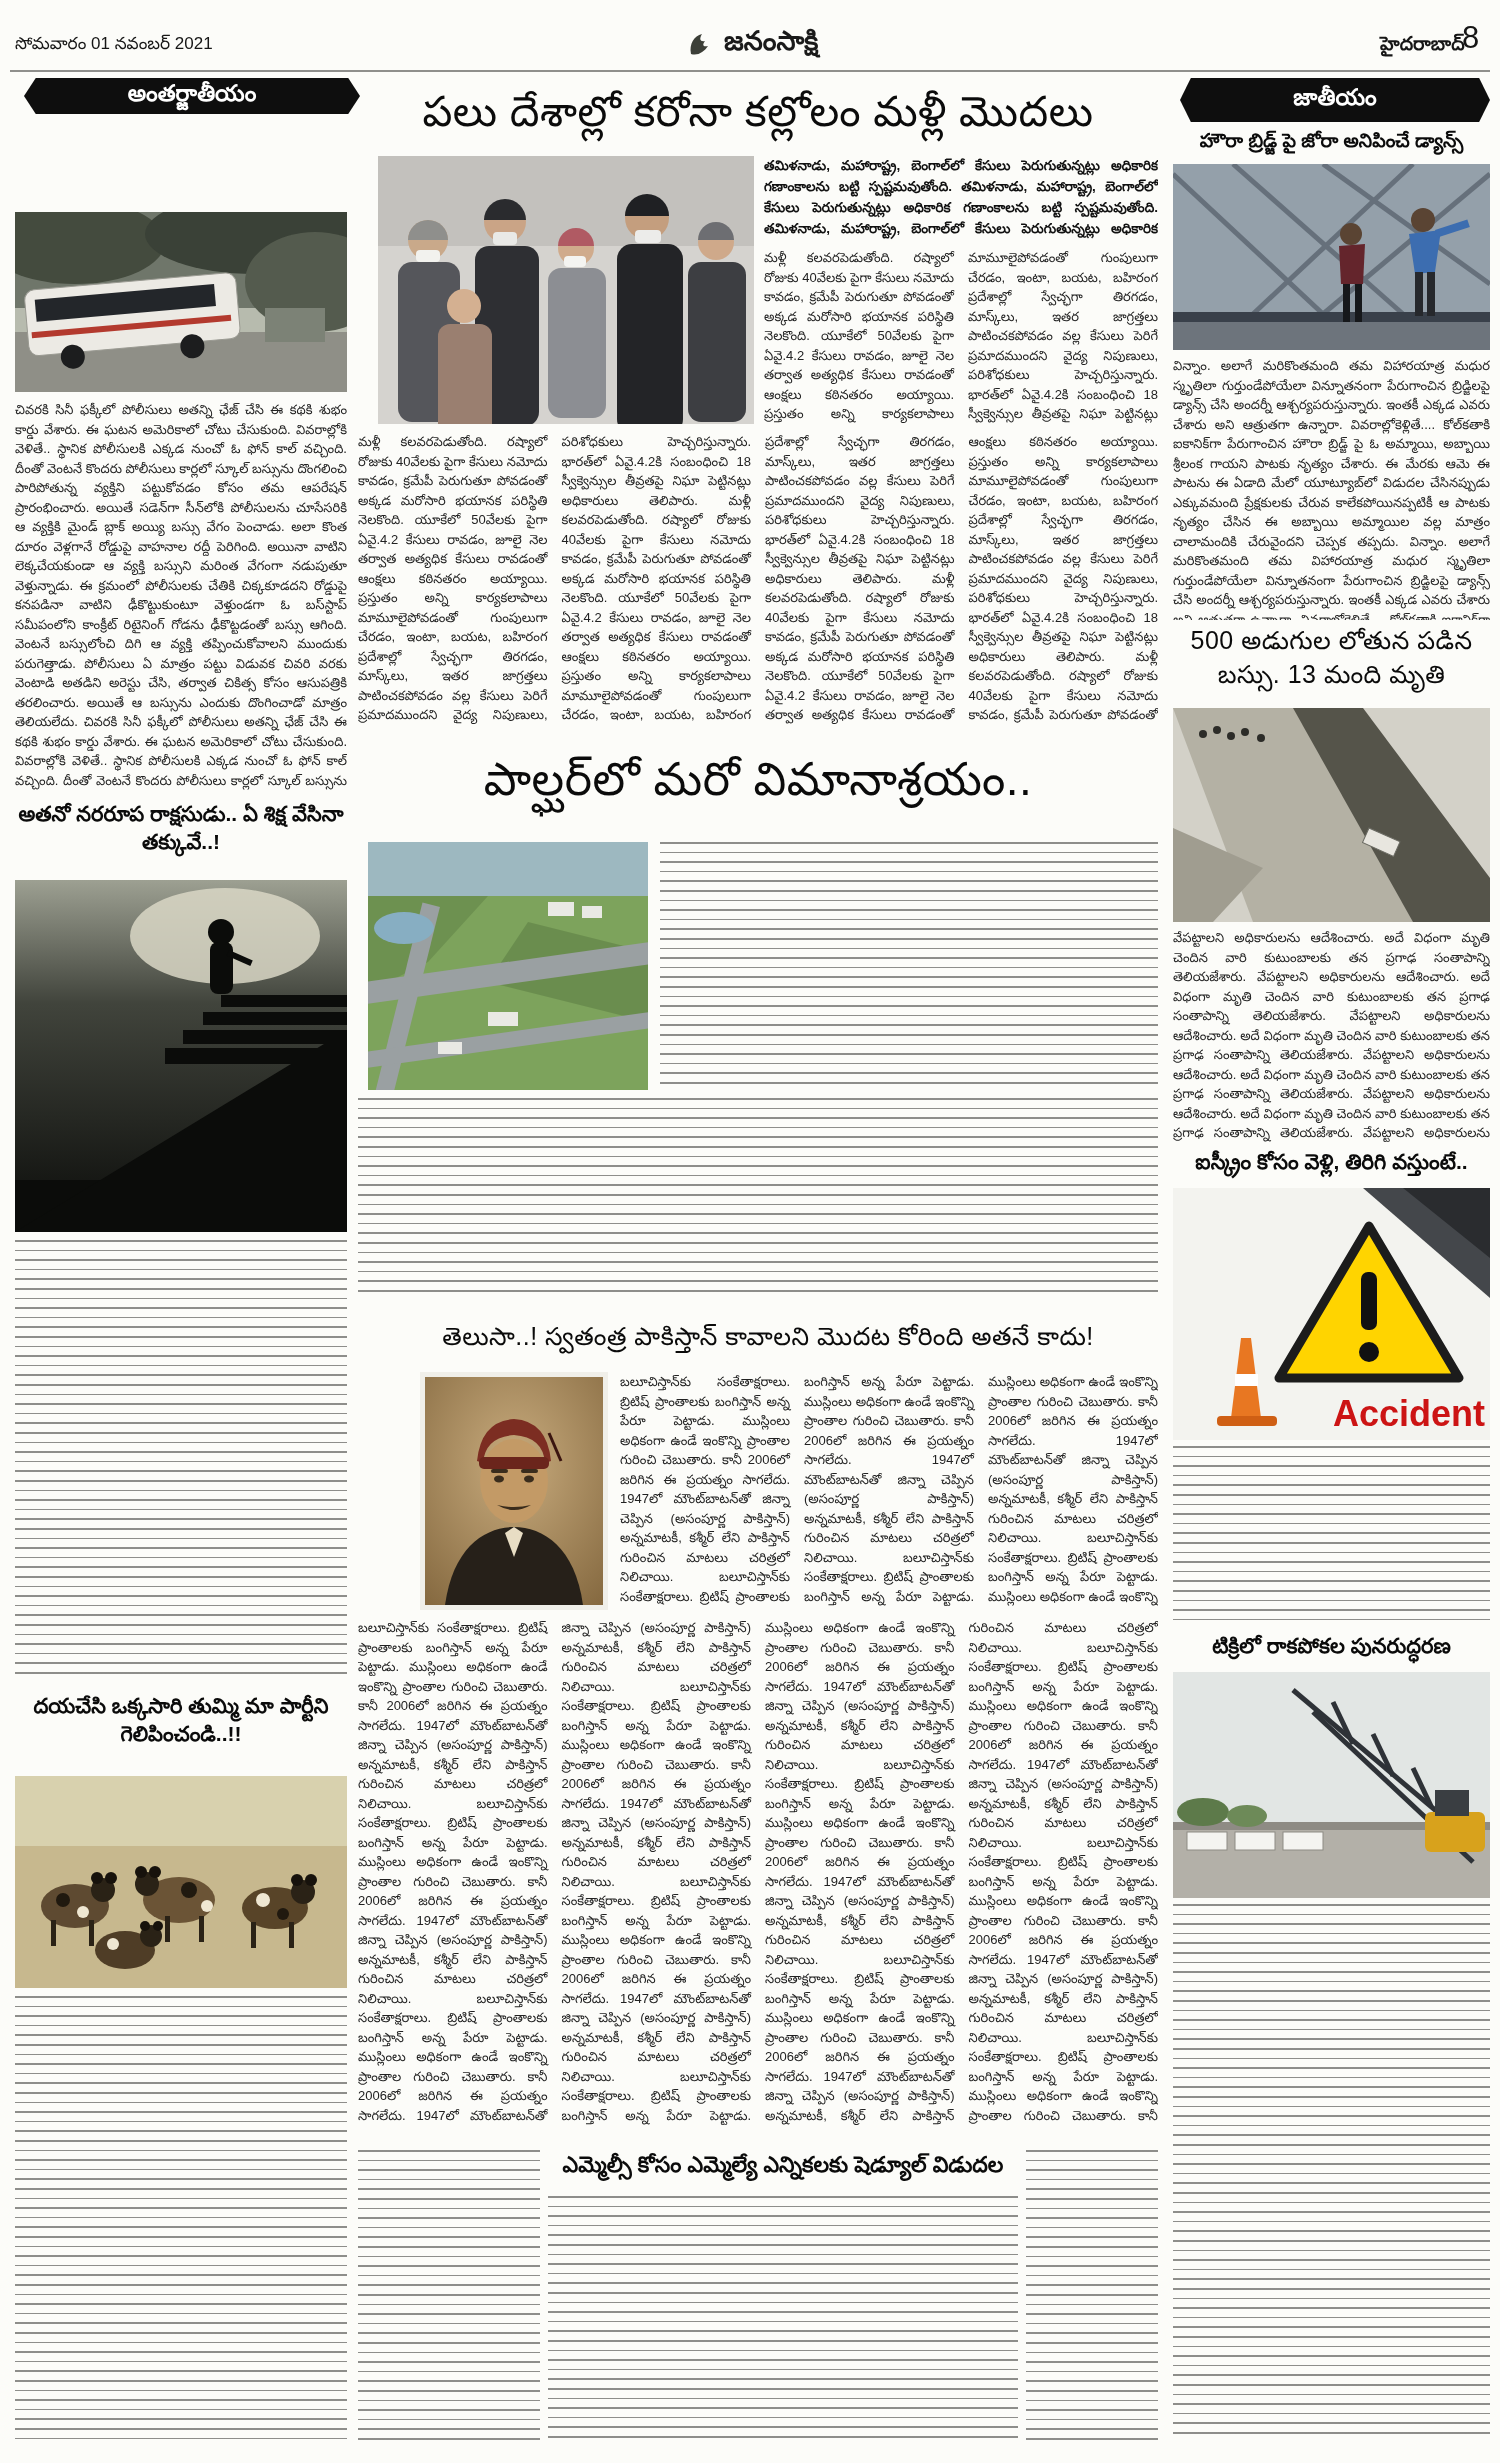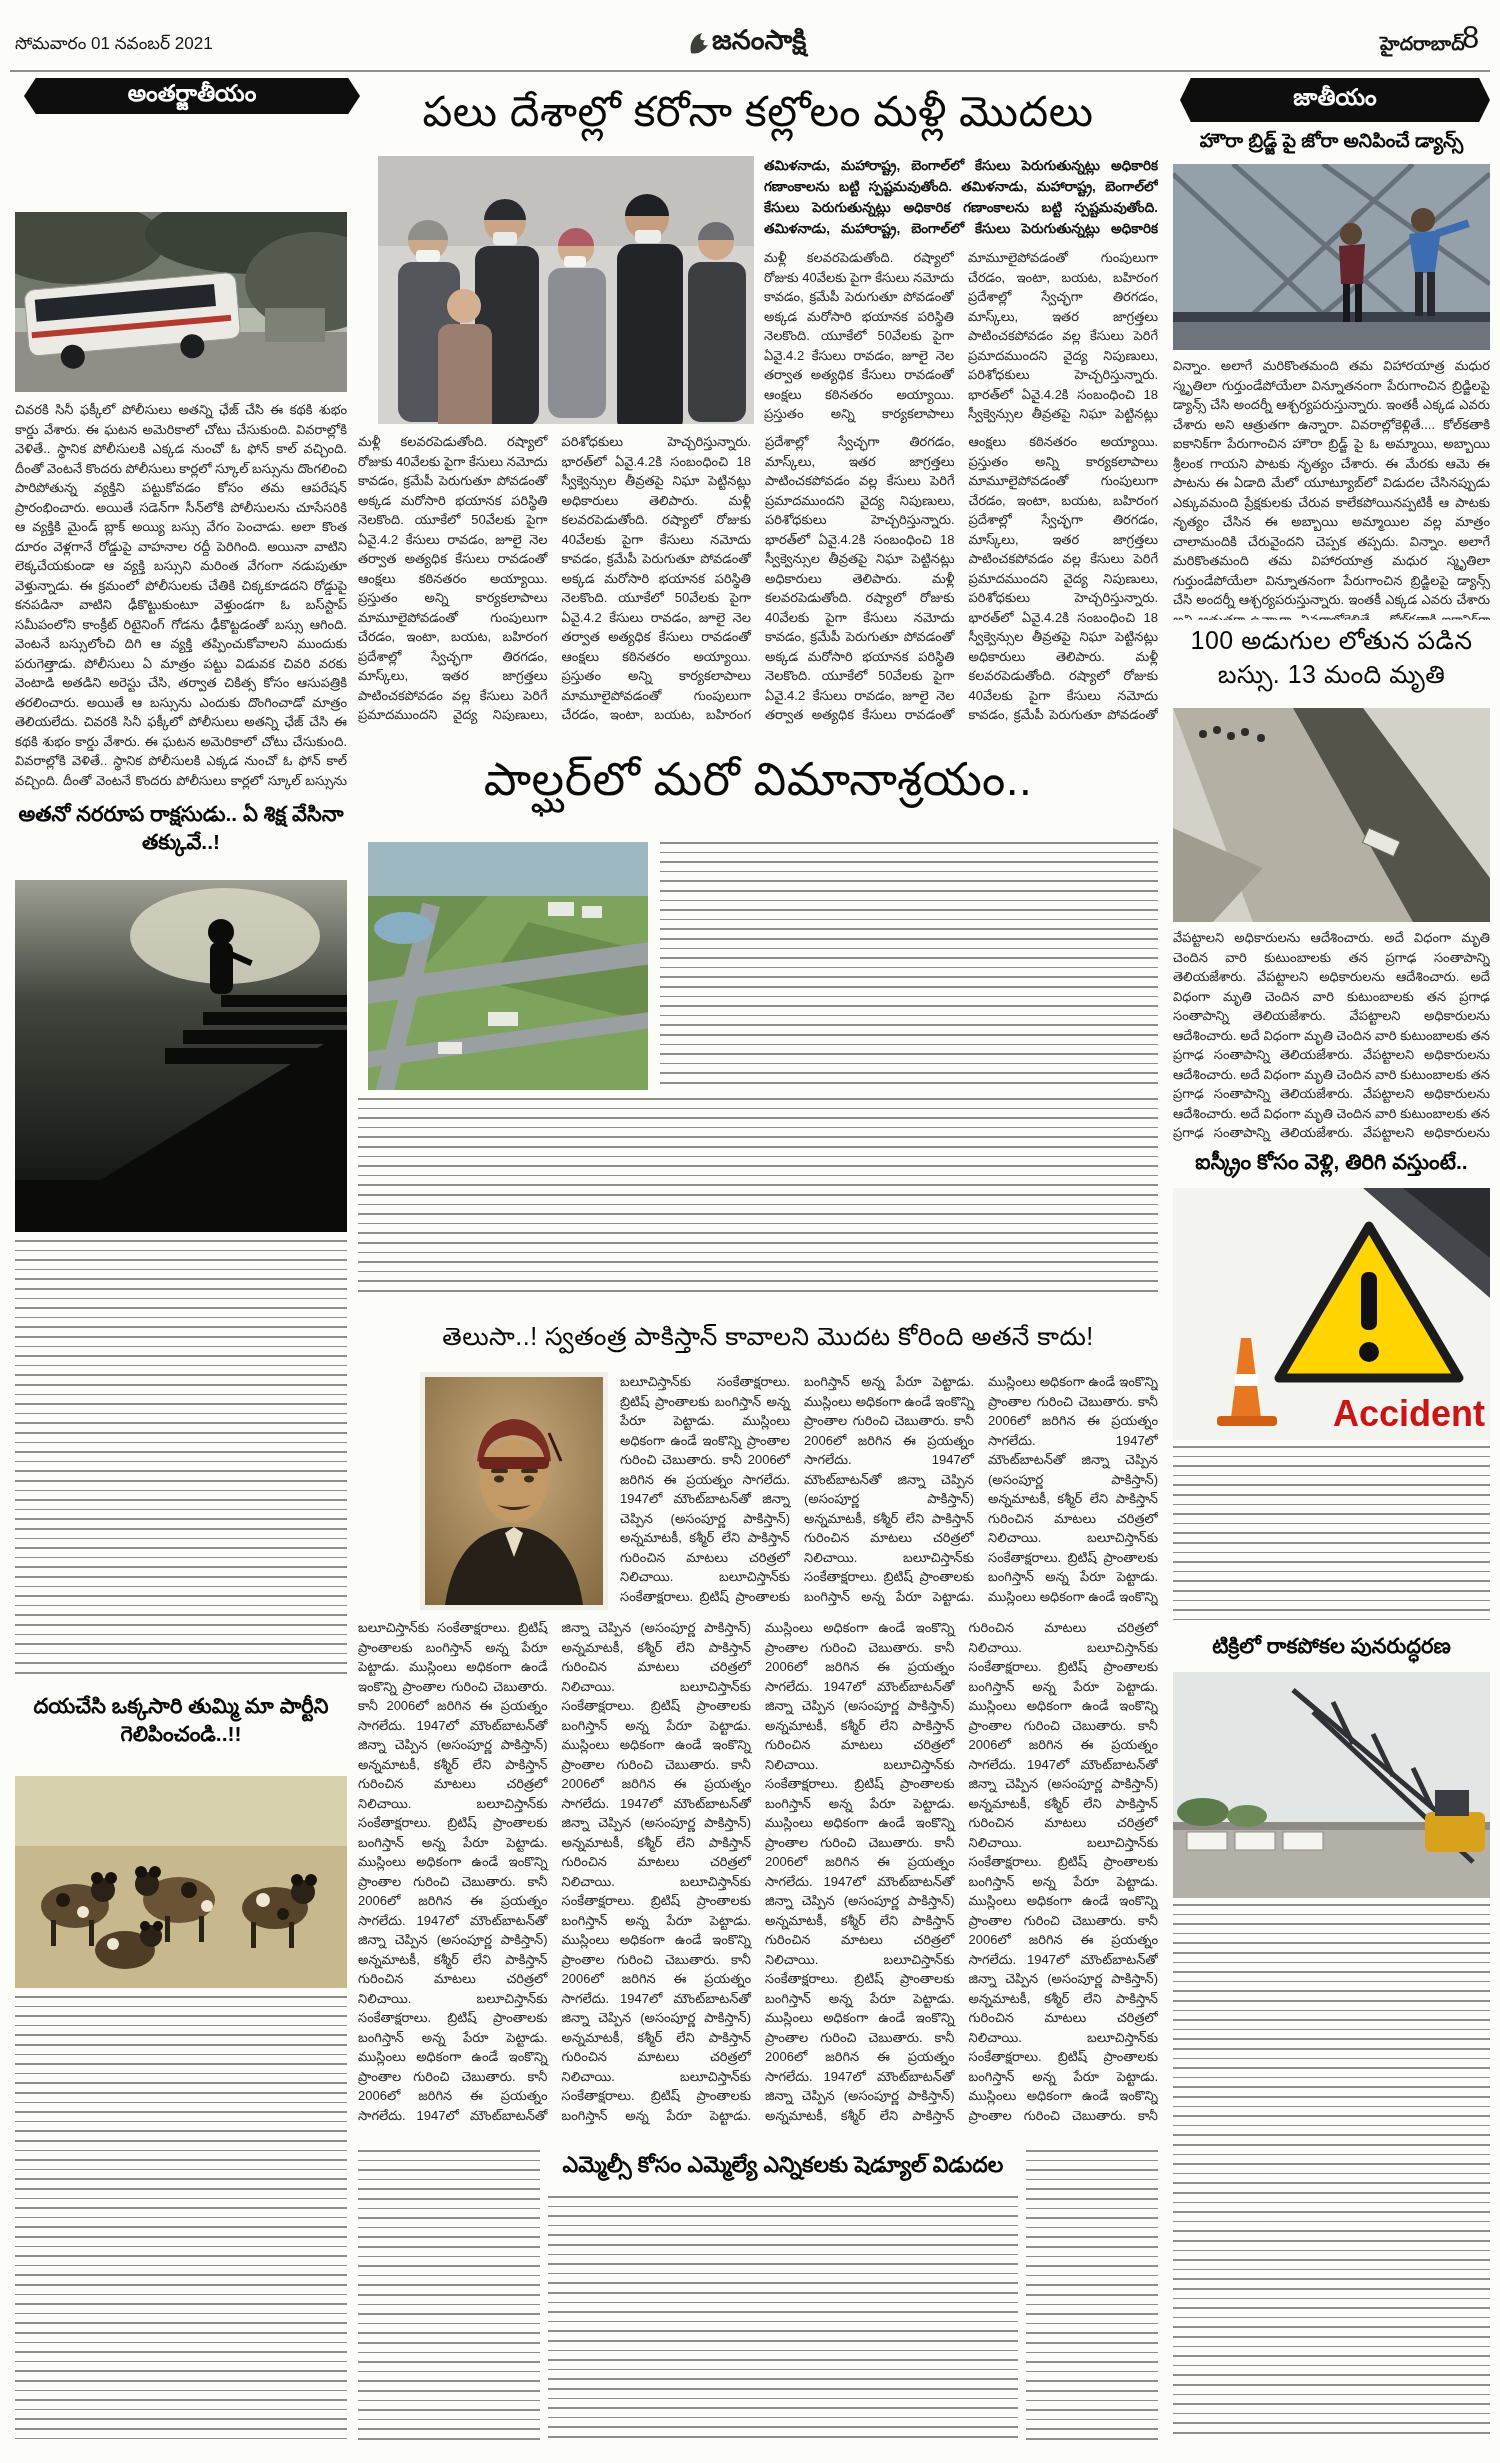--- a/index.html
+++ b/index.html
@@ -17,21 +17,21 @@
   .cols2{column-count:2;column-gap:14px;}
   .cols3{column-count:3;column-gap:14px;}
   .cols4{column-count:4;column-gap:14px;}
   .lines{background:repeating-linear-gradient(to bottom,#4a4a47 0,#4a4a47 1.6px,transparent 1.6px,transparent 9.6px);
          opacity:.62;}
   .photo{overflow:hidden;background:#d8d8d4;}
   .photo svg{display:block;width:100%;height:100%;}
   .hdr-date{font-size:17px;font-weight:400;}
   .hdr-city{font-size:19px;font-weight:700;}
   .hdr-page{font-size:31px;font-weight:400;}
-  .logo-wrap{display:flex;align-items:center;gap:2px;font-family:Liberation Mono, monospace;}
+  .logo-wrap{display:flex;align-items:center;gap:14px;}
   .logo-text{font-size:27px;font-weight:800;color:#1a1a1a;}
 </style>
 </head>
 <body>
 
 <div id="page">
 
   <div class="abs hdr-date" style="left:15px;top:34px;">సోమవారం 01 నవంబర్ 2021</div>
   <div class="abs logo-wrap" style="left:688px;top:26px;">
     <span style="display:inline-block;width:22px;height:26px;">
@@ -176,21 +176,21 @@
         <path d="M166 82 L192 80 L190 120 L168 120 Z" fill="#64252c"></path>
         <rect x="170" y="120" width="7" height="38" fill="#16181b"></rect>
           <rect x="182" y="120" width="7" height="38" fill="#16181b"></rect>
       </g>
     </svg>
   </div>
 
   <div class="abs body-text" style="left:1173px;top:356px;width:317px;height:264px;">విన్నాం. అలాగే మరికొంతమంది తమ విహారయాత్ర మధుర స్మృతిలా గుర్తుండేపోయేలా విన్నూతనంగా పేరుగాంచిన బ్రిడ్జిలపై డ్యాన్స్ చేసి అందర్నీ ఆశ్చర్యపరుస్తున్నారు. ఇంతకీ ఎక్కడ ఎవరు చేశారు అని ఆత్రుతగా ఉన్నారా. వివరాల్లోకెళ్లితే.... కోల్‌కతాకి ఐకానిక్‌గా పేరుగాంచిన హౌరా బ్రిడ్జ్ పై ఓ అమ్మాయి, అబ్బాయి శ్రీలంక గాయని పాటకు నృత్యం చేశారు. ఈ మేరకు ఆమె ఈ పాటను ఈ ఏడాది మేలో యూట్యూబ్‌లో విడుదల చేసినప్పుడు ఎక్కువమంది ప్రేక్షకులకు చేరువ కాలేకపోయినప్పటికీ ఆ పాటకు నృత్యం చేసిన ఈ అబ్బాయి అమ్మాయిల వల్ల మాత్రం చాలామందికి చేరువైందని చెప్పక తప్పదు. విన్నాం. అలాగే మరికొంతమంది తమ విహారయాత్ర మధుర స్మృతిలా గుర్తుండేపోయేలా విన్నూతనంగా పేరుగాంచిన బ్రిడ్జిలపై డ్యాన్స్ చేసి అందర్నీ ఆశ్చర్యపరుస్తున్నారు. ఇంతకీ ఎక్కడ ఎవరు చేశారు అని ఆత్రుతగా ఉన్నారా. వివరాల్లోకెళ్లితే.... కోల్‌కతాకి ఐకానిక్‌గా పేరుగాంచిన హౌరా బ్రిడ్జ్ పై ఓ అమ్మాయి, అబ్బాయి శ్రీలంక గాయని పాటకు నృత్యం చేశారు. ఈ మేరకు ఆమె ఈ పాటను ఈ ఏడాది మేలో యూట్యూబ్‌లో విడుదల చేసినప్పుడు ఎక్కువమంది ప్రేక్షకులకు చేరువ కాలేకపోయినప్పటికీ ఆ పాటకు నృత్యం చేసిన ఈ అబ్బాయి అమ్మాయిల వల్ల మాత్రం చాలామందికి చేరువైందని చెప్పక తప్పదు.</div>
 
   <div class="abs hl hl-xl" style="left:1173px;top:624px;width:317px;font-size:25px;">
-    <div>100 అడుగుల లోతున పడిన</div>
+    <div>500 అడుగుల లోతున పడిన</div>
     <div>బస్సు. 13 మంది మృతి</div>
   </div>
 
   <div class="abs photo" style="left:1173px;top:708px;width:317px;height:214px;">
     <svg viewBox="0 0 317 214" preserveAspectRatio="none">
       <rect width="317" height="214" fill="#d3d1c8"></rect>
       <polygon points="0,0 160,0 317,214 80,214" fill="#b4b1a4"></polygon>
       <polygon points="120,0 190,0 317,170 317,214 240,214" fill="#55544a"></polygon>
       <polygon points="0,120 90,160 40,214 0,214" fill="#a09d90"></polygon>
       <g fill="#2c2c28">

